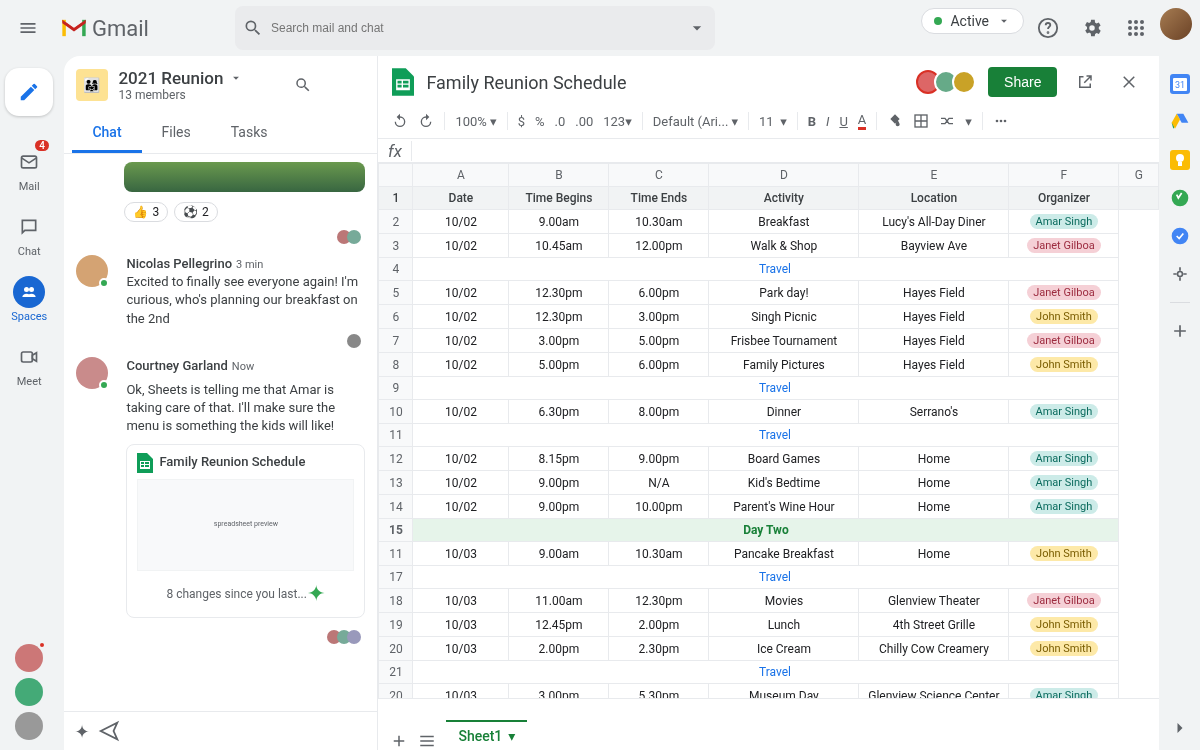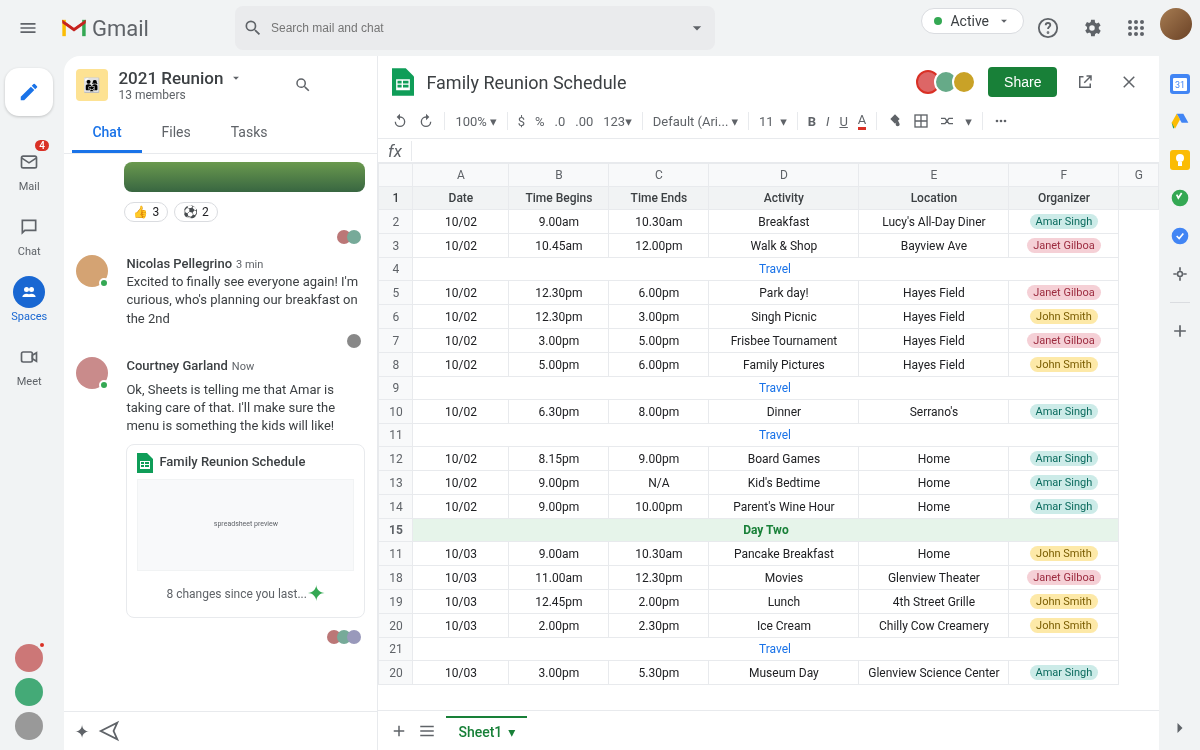--- a/index.html
+++ b/index.html
@@ -62,21 +62,21 @@
 table.sheet th, table.sheet td { border: 1px solid #e8eaed; padding: 4px 6px; height: 22px; text-align: center; }
 table.sheet th { background: #f8f9fa; color: #5f6368; font-weight: 400; }
 .rownum { background: #f8f9fa; color: #5f6368; width: 34px; text-align: center; }
 .colhead-row td { background: #f1f3f4; font-weight: 500; color: #3c4043; }
 .organizer-pill { border-radius: 10px; padding: 1px 6px; font-size: 11px; display: inline-block; }
 .pill-teal { background: #ccebe8; color: #0b6b5e; }
 .pill-pink { background: #f5d0d6; color: #9c2b3f; }
 .pill-yellow { background: #fde9a8; color: #7a5d00; }
 .travel-cell { color: #1a73e8; text-align: left; padding-left: 24px !important; }
 .daytwo-row td { background: #e6f4ea; color: #188038; text-align: left; padding-left: 24px; font-weight: 700;}
-.sheets-footer { display: flex; align-items: center; height: 40px; border-top: 1px solid #e8eaed; padding: 0 12px; gap: 10px; color: #5f6368; }
+.sheets-footer { display: flex; align-items: flex-end; height: 52px; border-top: 1px solid #e8eaed; padding: 0 12px; gap: 10px; color: #5f6368; }
 .sheet-tab { color: #188038; font-weight: 500; padding: 6px 12px; border-top: 2px solid #188038; display:flex; align-items:center; gap:6px;}
 
 .rightrail { width: 50px; display: flex; flex-direction: column; align-items: center; gap: 18px; padding-top: 18px; }
 .green-star { color: #34a853; font-size: 22px; }
 .leftnav-bottom { margin-top: auto; margin-bottom: 10px; display: flex; flex-direction: column; gap: 6px; align-items: center; }
 svg { display: block; }
 </style>
 </head>
 <body>
 
@@ -495,20 +495,24 @@
               <tr>
                 <td class="rownum">11</td>
                 <td>10/03</td>
                 <td>9.00am</td>
                 <td>10.30am</td>
                 <td>Pancake Breakfast</td>
                 <td>Home</td>
                 <td><span class="organizer-pill pill-yellow">John Smith</span></td>
               </tr>
               <tr>
+                <td class="rownum">17</td>
+                <td class="travel-cell" colspan="6">Travel</td>
+              </tr>
+              <tr>
                 <td class="rownum">18</td>
                 <td>10/03</td>
                 <td>11.00am</td>
                 <td>12.30pm</td>
                 <td>Movies</td>
                 <td>Glenview Theater</td>
                 <td><span class="organizer-pill pill-pink">Janet Gilboa</span></td>
               </tr>
               <tr>
                 <td class="rownum">19</td>

